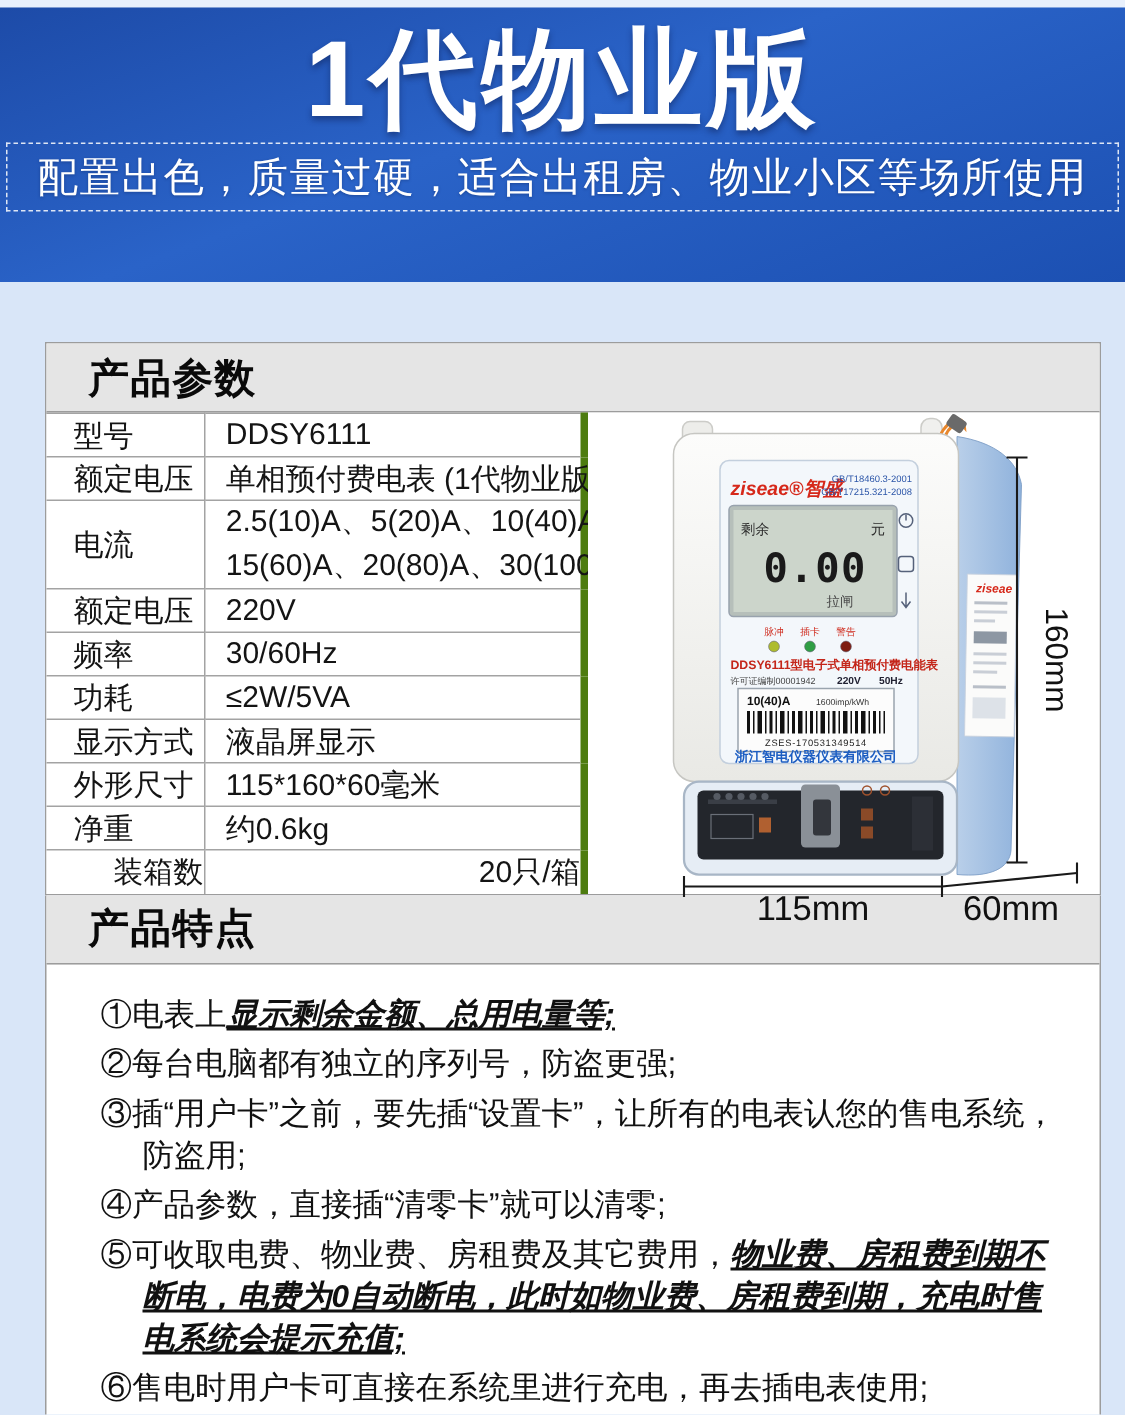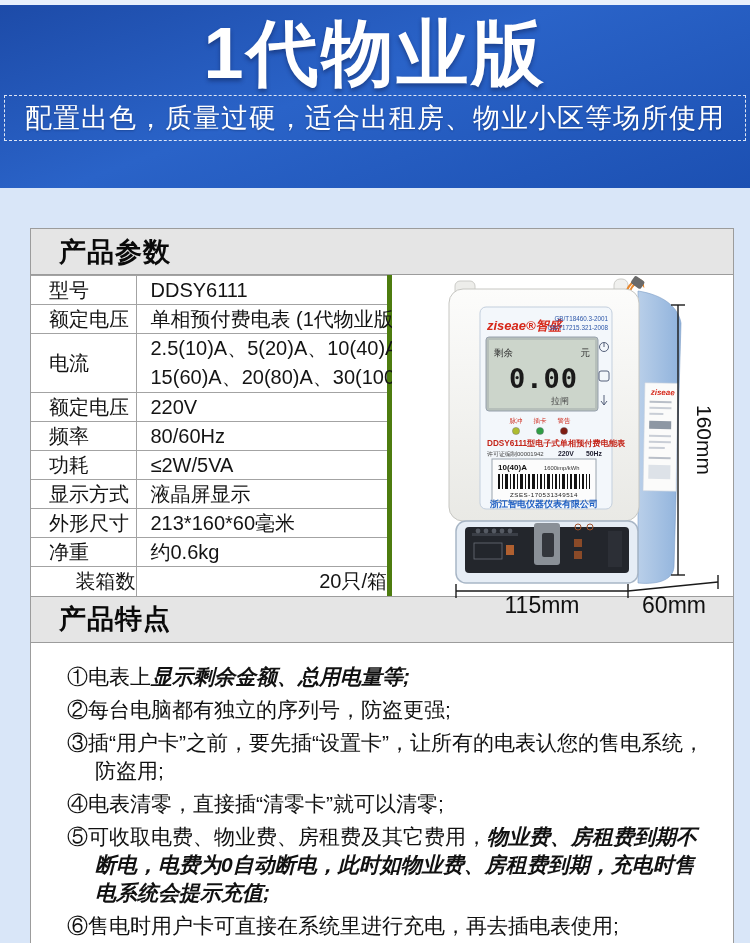--- a/index.html
+++ b/index.html
@@ -50,21 +50,21 @@
   .params-table tr:last-child td { border-bottom:none;text-align:right; }
   .val-line { line-height:29px; white-space:nowrap; }
   .photo-cell { flex:1; position:relative; background:#fff; }
   .photo-cell svg { position:absolute; left:0; top:0; }
   
   .features-body { padding:20px 20px 0 36px; }
   .feat-item {
     font-size:21px; line-height:28px; margin-bottom:5px;
     padding-left:28px; text-indent:-28px; color:#111;
   }
-  .feat-item strong { font-weight:bold; font-style:italic; }
+  .feat-item strong { font-weight:bold; font-style:italic;text-decoration:underline; }
   .feat-num { display:inline; }
 </style>
 </head>
 <body>
 
 <div class="top-strip"></div>
 
 <div class="banner">
   <div class="banner-title">1代物业版</div>
   <div class="banner-subtitle">配置出色，质量过硬，适合出租房、物业小区等场所使用</div>
@@ -90,33 +90,33 @@
           <div class="val-line">2.5(10)A、5(20)A、10(40)A</div>
           <div class="val-line">15(60)A、20(80)A、30(100)A</div>
         </td>
       </tr>
       <tr>
         <td class="lbl">额定电压</td>
         <td class="val">220V</td>
       </tr>
       <tr>
         <td class="lbl">频率</td>
-        <td class="val">80/60Hz</td>
+        <td class="val">30/60Hz</td>
       </tr>
       <tr>
         <td class="lbl">功耗</td>
         <td class="val">≤2W/5VA</td>
       </tr>
       <tr>
         <td class="lbl">显示方式</td>
         <td class="val">液晶屏显示</td>
       </tr>
       <tr>
         <td class="lbl">外形尺寸</td>
-        <td class="val">213*160*60毫米</td>
+        <td class="val">115*160*60毫米</td>
       </tr>
       <tr>
         <td class="lbl">净重</td>
         <td class="val">约0.6kg</td>
       </tr>
       <tr>
         <td class="lbl">装箱数</td>
         <td class="val">20只/箱</td>
       </tr>
     </tbody>
@@ -265,21 +265,21 @@
 <div class="section">
   <div class="section-header">产品特点</div>
   <div class="features-body">
 
     <div class="feat-item"><span class="feat-num">①</span><span>电表上</span><strong>显示剩余金额、总用电量等;</strong><span></span></div>
 
     <div class="feat-item"><span class="feat-num">②</span><span>每台电脑都有独立的序列号，防盗更强;</span><strong></strong><span></span></div>
 
     <div class="feat-item"><span class="feat-num">③</span><span>插“用户卡”之前，要先插“设置卡”，让所有的电表认您的售电系统，防盗用;</span><strong></strong><span></span></div>
 
-    <div class="feat-item"><span class="feat-num">④</span><span>电表清零，直接插“清零卡”就可以清零;</span><strong></strong><span></span></div>
+    <div class="feat-item"><span class="feat-num">④</span><span>产品参数，直接插“清零卡”就可以清零;</span><strong></strong><span></span></div>
 
     <div class="feat-item"><span class="feat-num">⑤</span><span>可收取电费、物业费、房租费及其它费用，</span><strong>物业费、房租费到期不断电，电费为0自动断电，此时如物业费、房租费到期，充电时售电系统会提示充值;</strong><span></span></div>
 
     <div class="feat-item"><span class="feat-num">⑥</span><span>售电时用户卡可直接在系统里进行充电，再去插电表使用;</span><strong></strong><span></span></div>
 
     <div class="feat-item"><span class="feat-num">⑦</span><span>一表一卡，专用专用，卡不用插着电表，电表还是有电的;</span><strong></strong><span></span></div>
 
   </div>
 </div>
 

